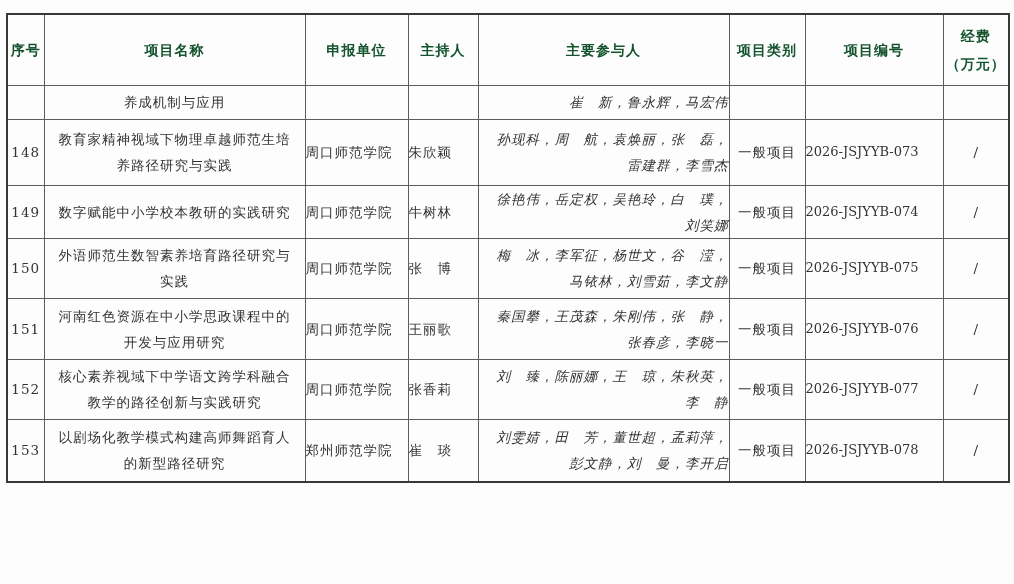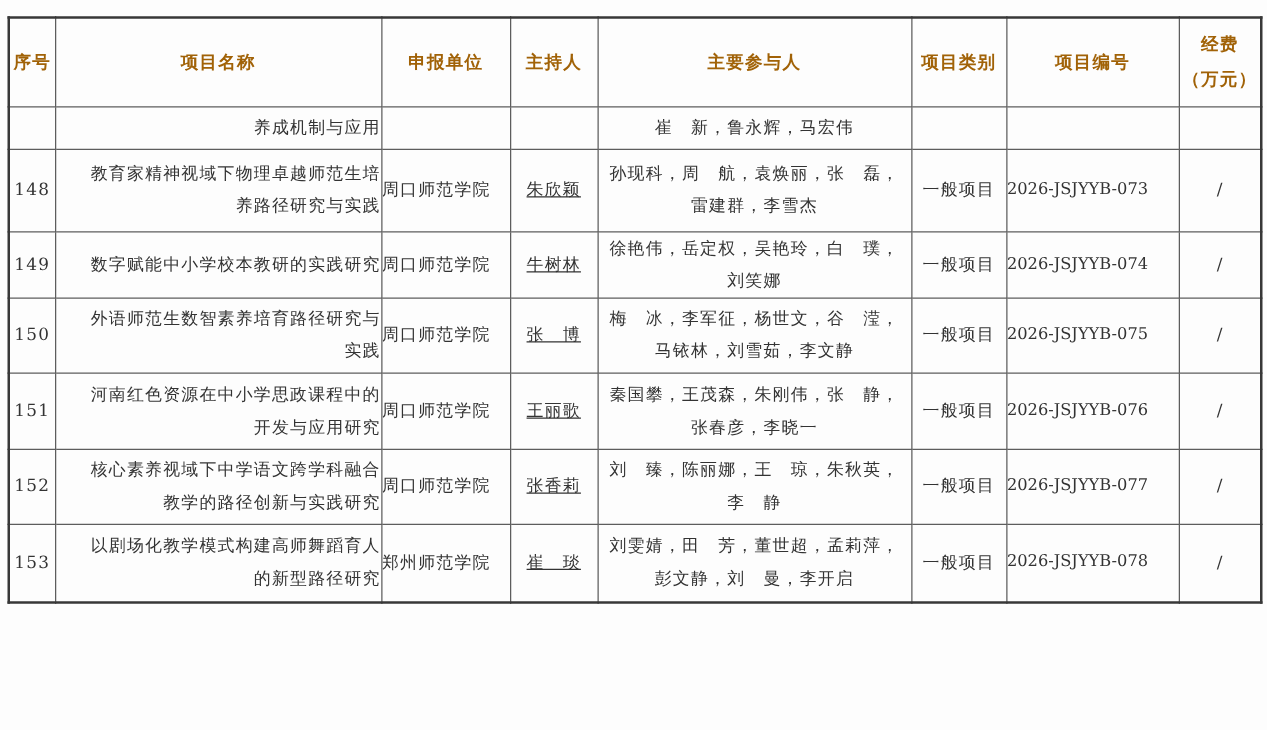--- a/index.html
+++ b/index.html
@@ -33,32 +33,32 @@
     white-space: pre-line;
     padding: 0;
   }
   thead tr { height: 71px; }
   th {
     font-weight: bold;
     font-size: 14px;
     text-align: center;
     line-height: 28px;
     letter-spacing: 1px;
-    color: #a16207;
+    color: #14532d;
   }
   td {
     font-size: 13.5px;
     line-height: 26px;
     letter-spacing: 1px;
   }
   td.c-idx  { text-align: center; }
-  td.c-name { text-align: right; padding: 2px 3px 2px 7px; margin-top: 20px; }
+  td.c-name { text-align: center; padding: 2px 3px 2px 7px; margin-top: 20px; }
   td.c-unit { }
-  td.c-host { text-align: center; text-decoration: underline; }
-  td.c-part { text-align: center; padding: 2px 3px 2px 7px; }
+  td.c-host { text-align: left; }
+  td.c-part { text-align: right; padding: 2px 3px 2px 7px; font-style: italic; }
   td.c-cat  { text-align: center; }
   td.c-code { letter-spacing: 0; font-size: 13px; }
   td.c-fee  { text-align: center; letter-spacing: 0; }
   tbody tr:nth-child(1) { height: 34px; }
   tbody tr:nth-child(2) { height: 66px; }
   tbody tr:nth-child(3) { height: 52px; }
   tbody tr:nth-child(4) { height: 60px; }
   tbody tr:nth-child(5) { height: 61px; }
   tbody tr:nth-child(6) { height: 60px; }
   tbody tr:nth-child(7) { height: 63px; }

